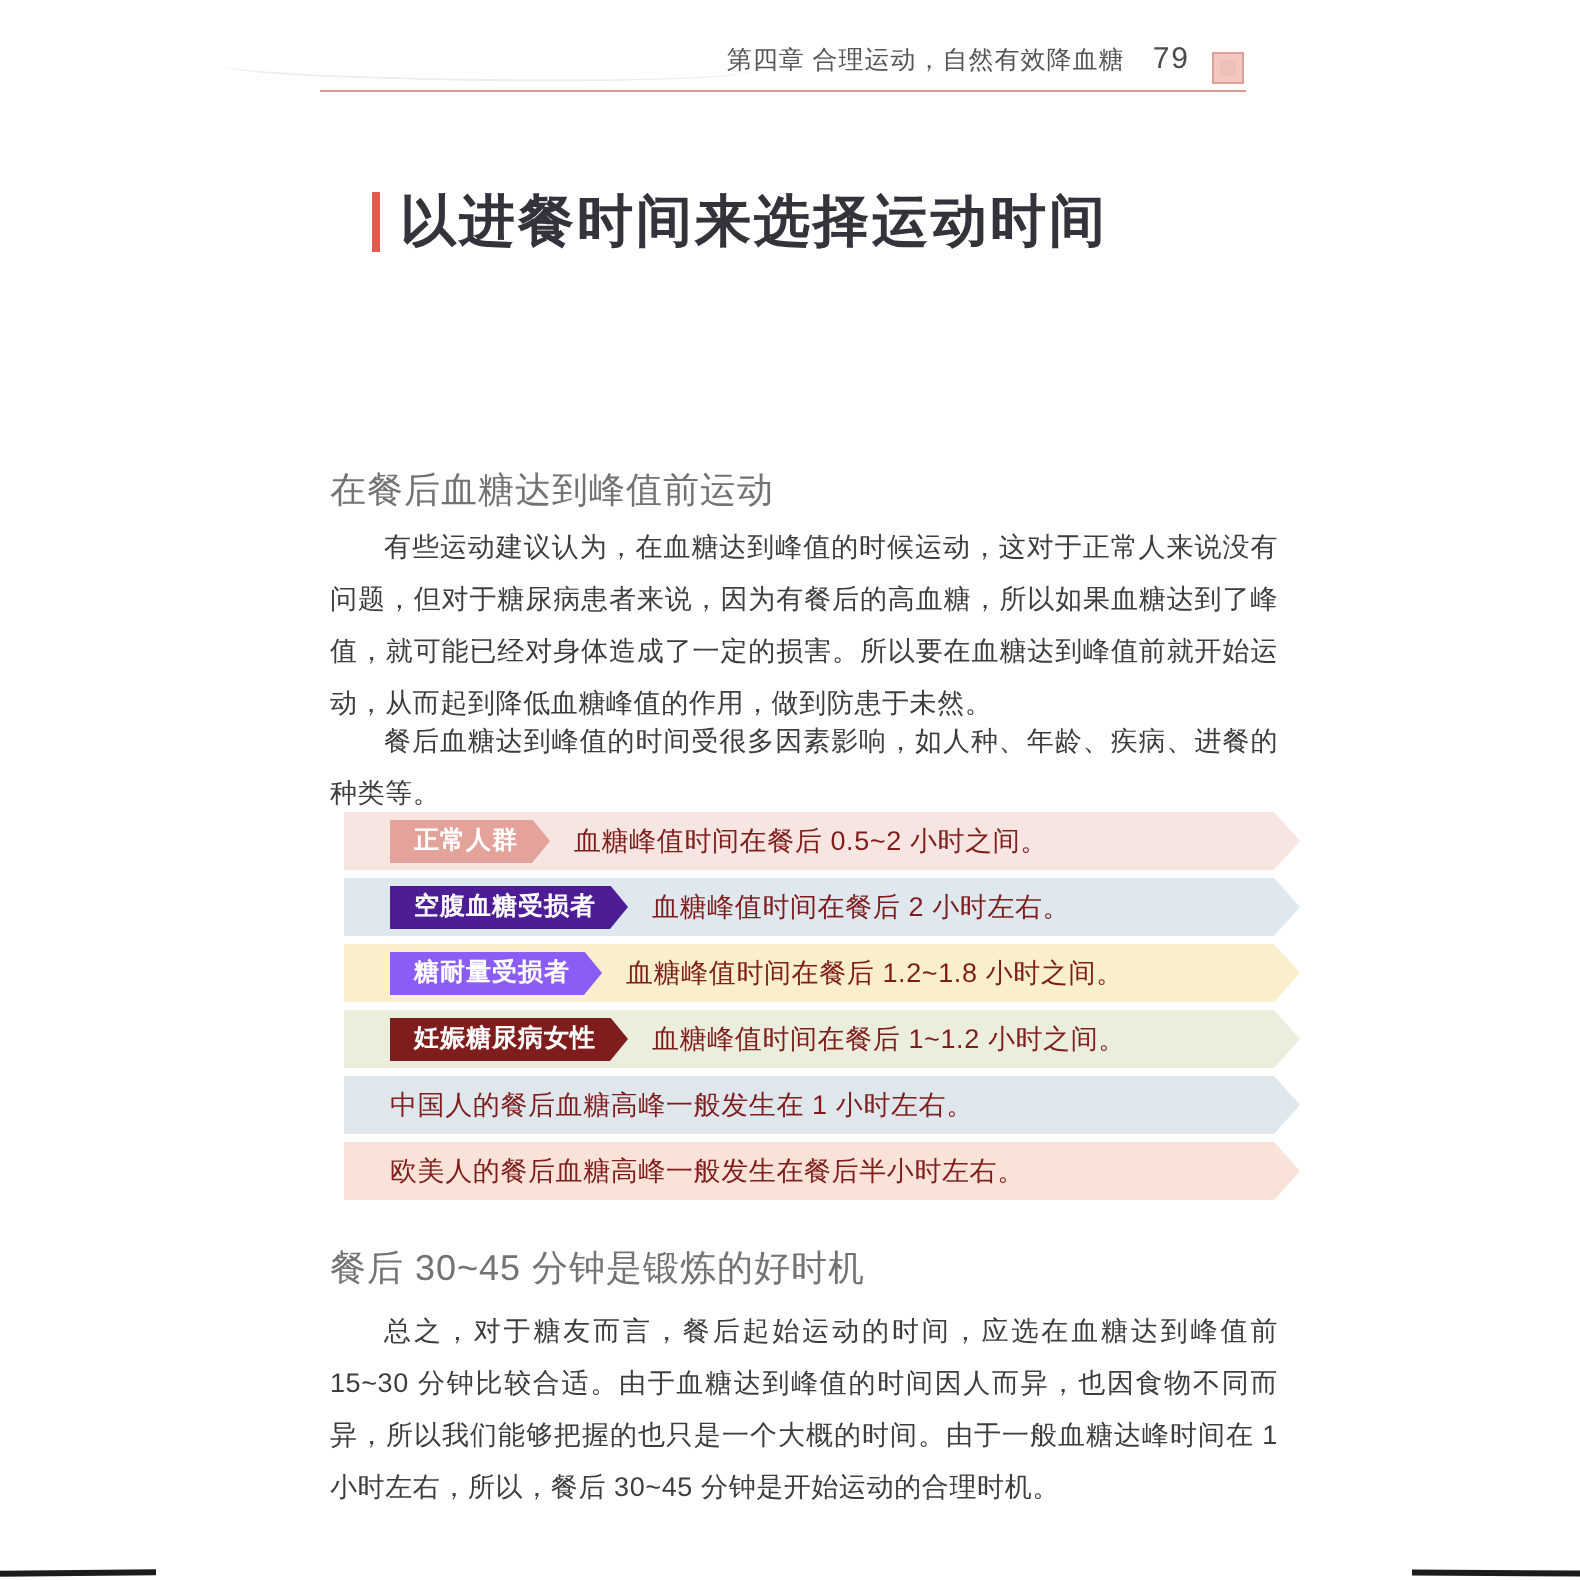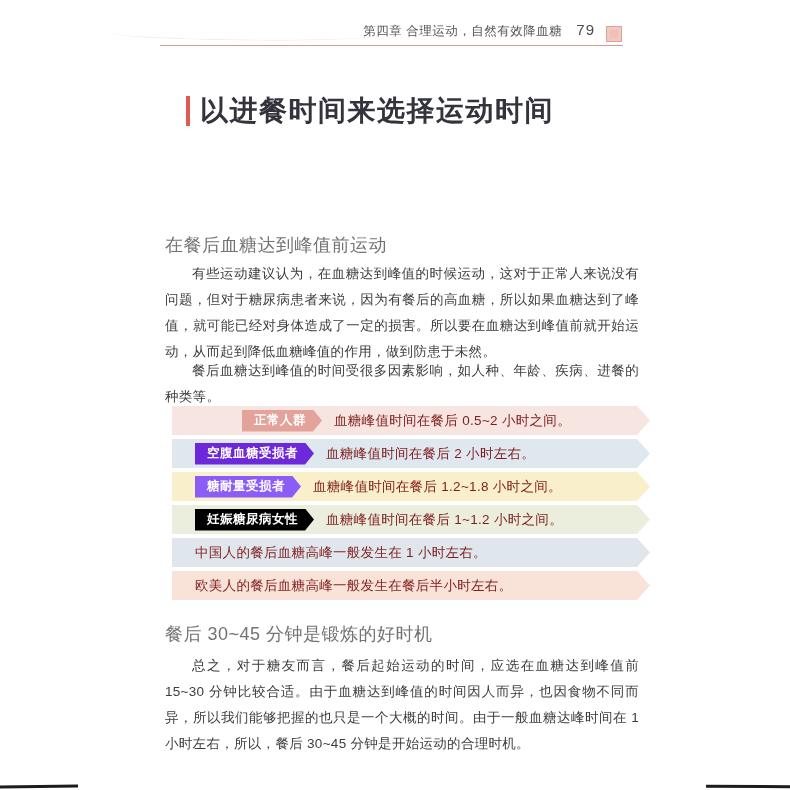--- a/index.html
+++ b/index.html
@@ -105,34 +105,34 @@
     <span class="title-bar"></span>
     <h1 class="page-title">以进餐时间来选择运动时间</h1>
   </div>
 
 
   <h2 class="sec-heading h-sec1">在餐后血糖达到峰值前运动</h2>
   <p class="para p3">餐后血糖达到峰值的时间受很多因素影响，如人种、年龄、疾病、进餐的种类等。</p>
   <p class="para p2">有些运动建议认为，在血糖达到峰值的时候运动，这对于正常人来说没有问题，但对于糖尿病患者来说，因为有餐后的高血糖，所以如果血糖达到了峰值，就可能已经对身体造成了一定的损害。所以要在血糖达到峰值前就开始运动，从而起到降低血糖峰值的作用，做到防患于未然。</p>
 
   <div class="banners">
-    <div class="banner" style="background: rgb(247, 229, 225); padding-left: 47px;">
+    <div class="banner" style="background: rgb(247, 229, 225);">
       <span class="banner-label" style="background: rgb(227, 162, 154);">正常人群</span>
       <span class="banner-text">血糖峰值时间在餐后 0.5~2 小时之间。</span>
     </div>
     <div class="banner" style="background: rgb(223, 232, 239);">
-      <span class="banner-label" style="background: #6d28d9;">空腹血糖受损者</span>
+      <span class="banner-label" style="background: #4c1d95;">空腹血糖受损者</span>
       <span class="banner-text">血糖峰值时间在餐后 2 小时左右。</span>
     </div>
     <div class="banner" style="background: rgb(250, 239, 203);">
       <span class="banner-label" style="background: #8b5cf6; text-align: center;">糖耐量受损者</span>
       <span class="banner-text">血糖峰值时间在餐后 1.2~1.8 小时之间。</span>
     </div>
     <div class="banner" style="background: rgb(235, 238, 221);">
-      <span class="banner-label" style="background: #000000; padding-left: 12px;">妊娠糖尿病女性</span>
+      <span class="banner-label" style="background: #7f1d1d; padding-left: 12px;">妊娠糖尿病女性</span>
       <span class="banner-text">血糖峰值时间在餐后 1~1.2 小时之间。</span>
     </div>
     <div class="banner no-label" style="background: rgb(223, 231, 237);">
       <span class="banner-text">中国人的餐后血糖高峰一般发生在 1 小时左右。</span>
     </div>
     <div class="banner no-label" style="background: rgb(249, 227, 217);">
       <span class="banner-text">欧美人的餐后血糖高峰一般发生在餐后半小时左右。</span>
     </div>
   </div>
 

